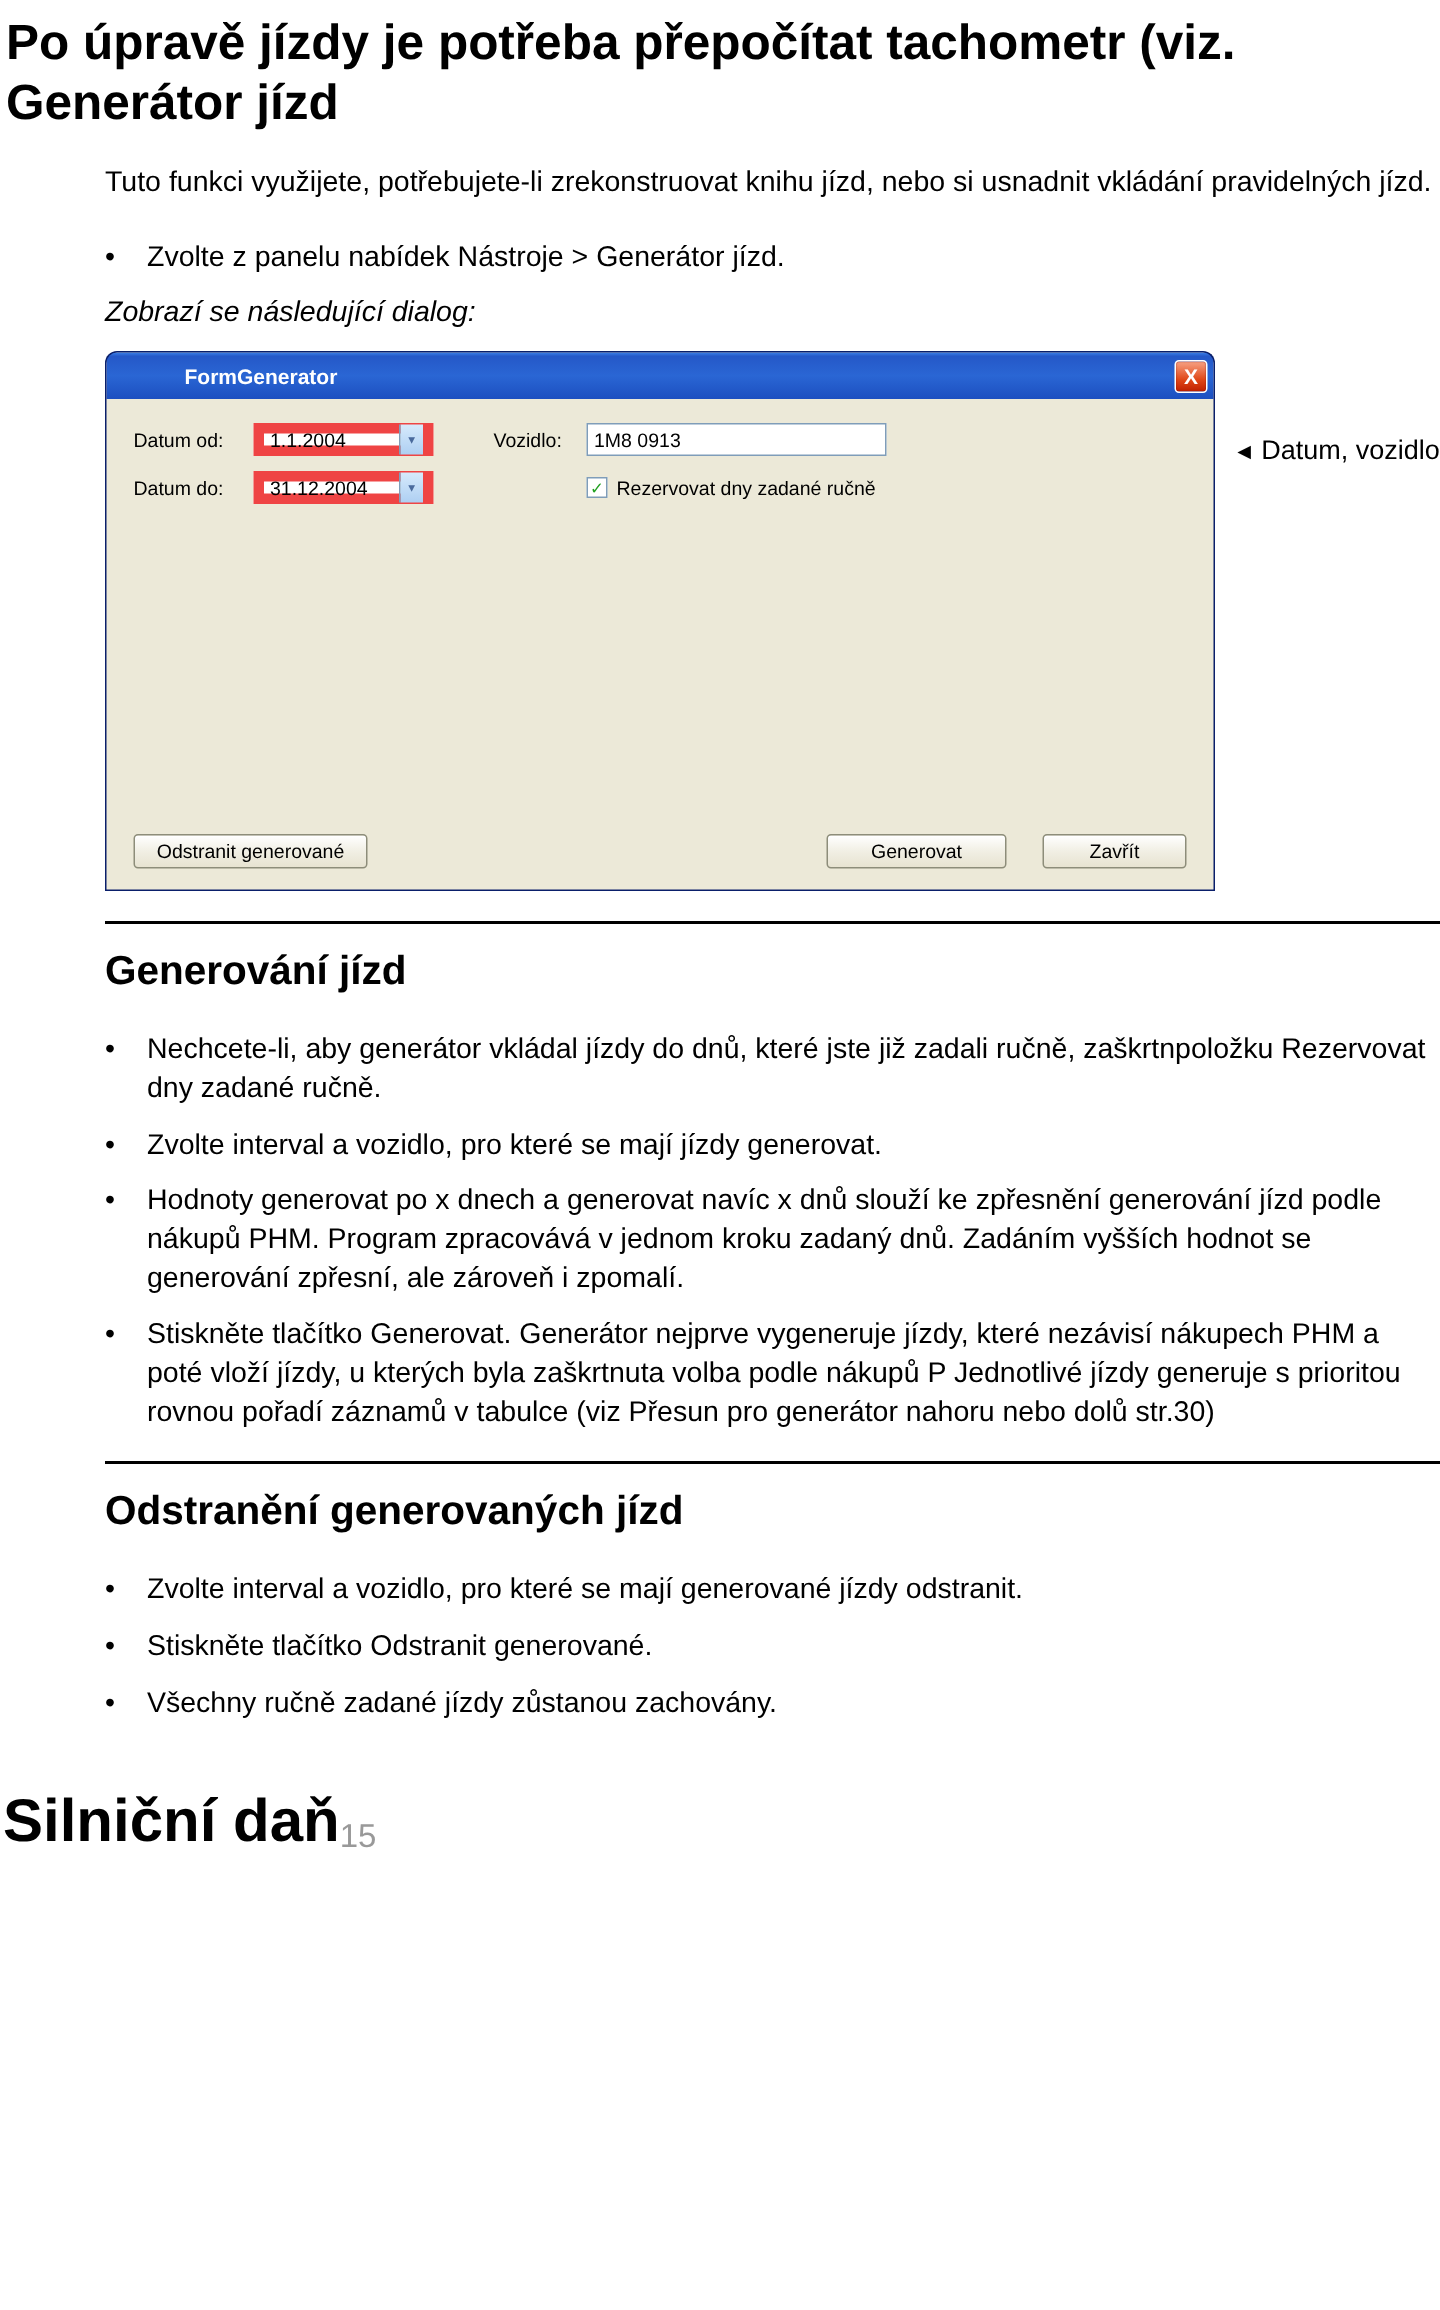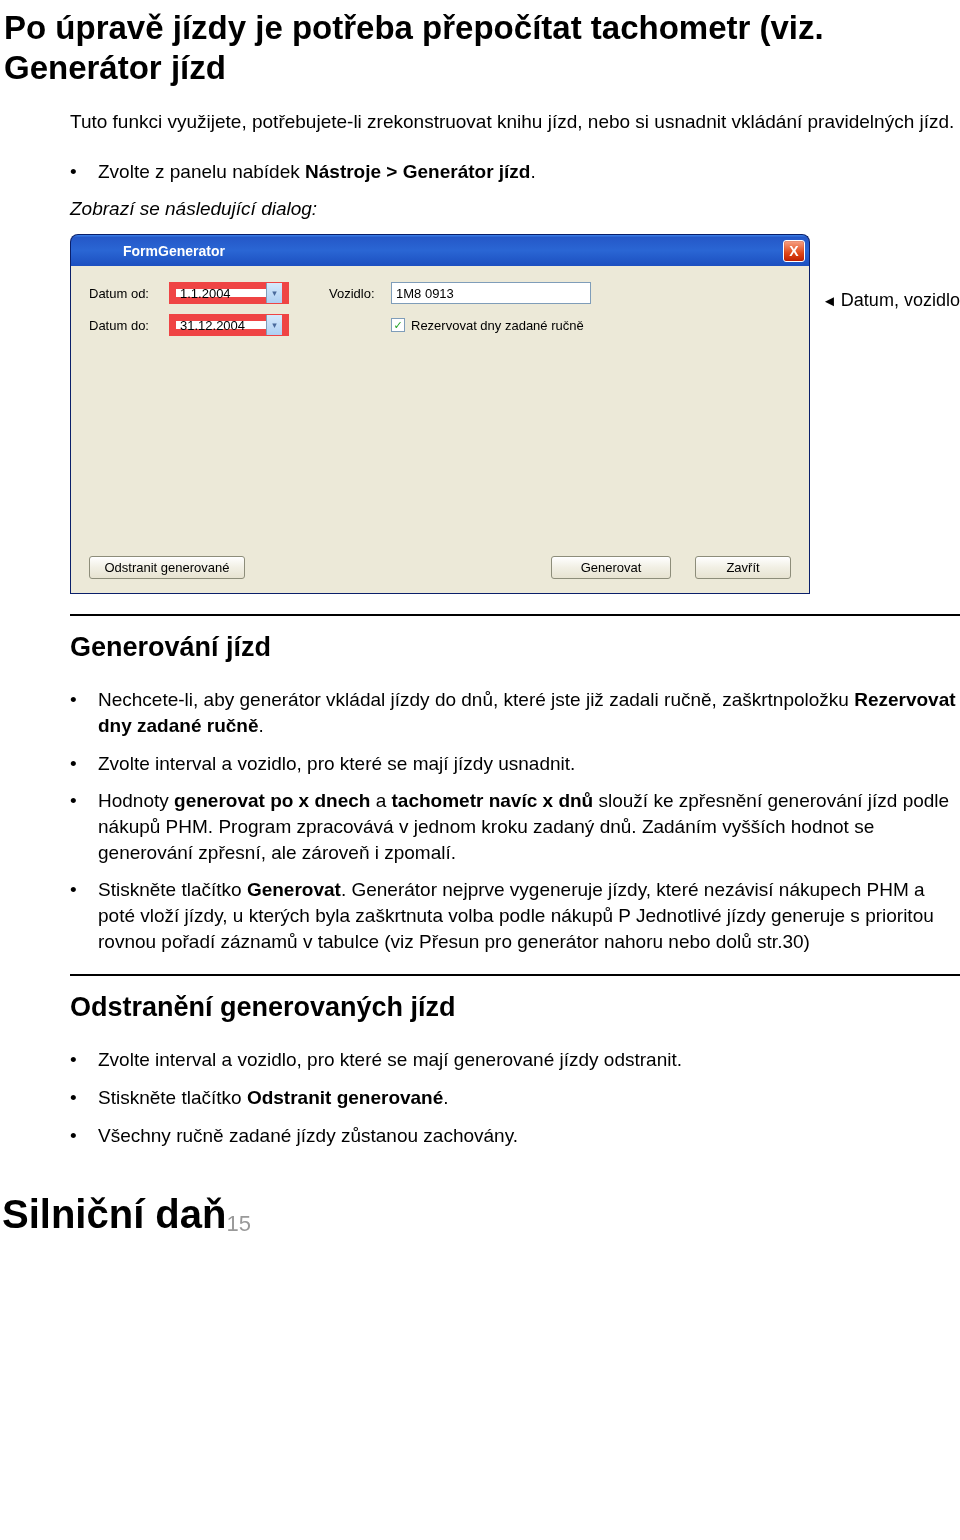--- a/index.html
+++ b/index.html
@@ -30,21 +30,21 @@
     display: flex;
     font-size: 19px;
     line-height: 1.35;
     padding: 6px 0;
   }
   .bullet-dot {
     flex: 0 0 28px;
     font-size: 19px;
   }
   .bullet-text { flex: 1; }
-  .bullet-text b { font-weight: bold; text-align: center; }
+  .bullet-text b { font-weight: normal; text-align: center; }
   .italic { font-style: italic; font-size: 19px; padding-left: 70px; padding-bottom: 8px; }
   .hr-line {
     border: none;
     border-top: 2px solid #000;
     margin: 6px 0 6px 70px;
   }
   h2.section-title {
     font-size: 27px;
     font-weight: bold;
     padding: 10px 0 10px 70px;
@@ -237,25 +237,25 @@
 
   <hr class="hr-line">
   <h2 class="section-title">Generování jízd</h2>
   <div class="bullet-block" id="sec1-list">
       <div class="bullet-item">
         <span class="bullet-dot">•</span>
         <span class="bullet-text"><span>Nechcete-li, aby generátor vkládal jízdy do dnů, které jste již zadali ručně, zaškrtn</span><span>položku </span><b>Rezervovat dny zadané ručně</b><span>.</span></span>
       </div>
       <div class="bullet-item">
         <span class="bullet-dot">•</span>
-        <span class="bullet-text"><span>Zvolte interval a vozidlo, pro které se mají jízdy usnadnit.</span></span>
-      </div>
-      <div class="bullet-item">
-        <span class="bullet-dot">•</span>
-        <span class="bullet-text"><span>Hodnoty </span><b>generovat po x dnech</b><span> a </span><b>tachometr navíc x dnů</b><span> slouží ke zpřesnění generování jízd podle nákupů PHM. Program zpracovává v jednom kroku zadaný dnů. Zadáním vyšších hodnot se generování zpřesní, ale zároveň i zpomalí.</span></span>
+        <span class="bullet-text"><span>Zvolte interval a vozidlo, pro které se mají jízdy generovat.</span></span>
+      </div>
+      <div class="bullet-item">
+        <span class="bullet-dot">•</span>
+        <span class="bullet-text"><span>Hodnoty </span><b>generovat po x dnech</b><span> a </span><b>generovat navíc x dnů</b><span> slouží ke zpřesnění generování jízd podle nákupů PHM. Program zpracovává v jednom kroku zadaný dnů. Zadáním vyšších hodnot se generování zpřesní, ale zároveň i zpomalí.</span></span>
       </div>
       <div class="bullet-item">
         <span class="bullet-dot">•</span>
         <span class="bullet-text"><span>Stiskněte tlačítko </span><b>Generovat</b><span>. Generátor nejprve vygeneruje jízdy, které nezávisí nákupech PHM a poté vloží jízdy, u kterých byla zaškrtnuta volba podle nákupů P Jednotlivé jízdy generuje s prioritou rovnou pořadí záznamů v tabulce (viz Přesun pro generátor nahoru nebo dolů str.30)</span></span>
       </div>
     </div>
 
   <hr class="hr-line">
   <h2 class="section-title">Odstranění generovaných jízd</h2>
   <div class="bullet-block" id="sec2-list">

